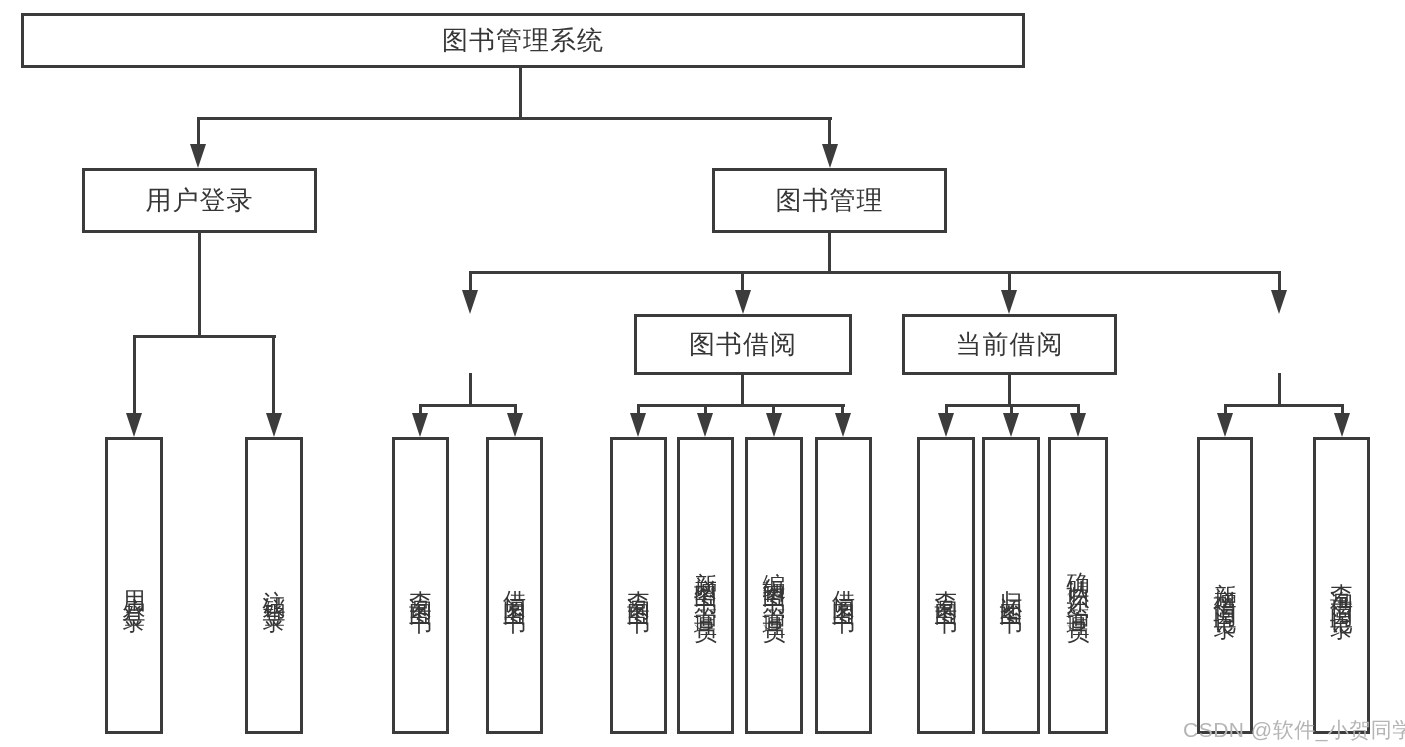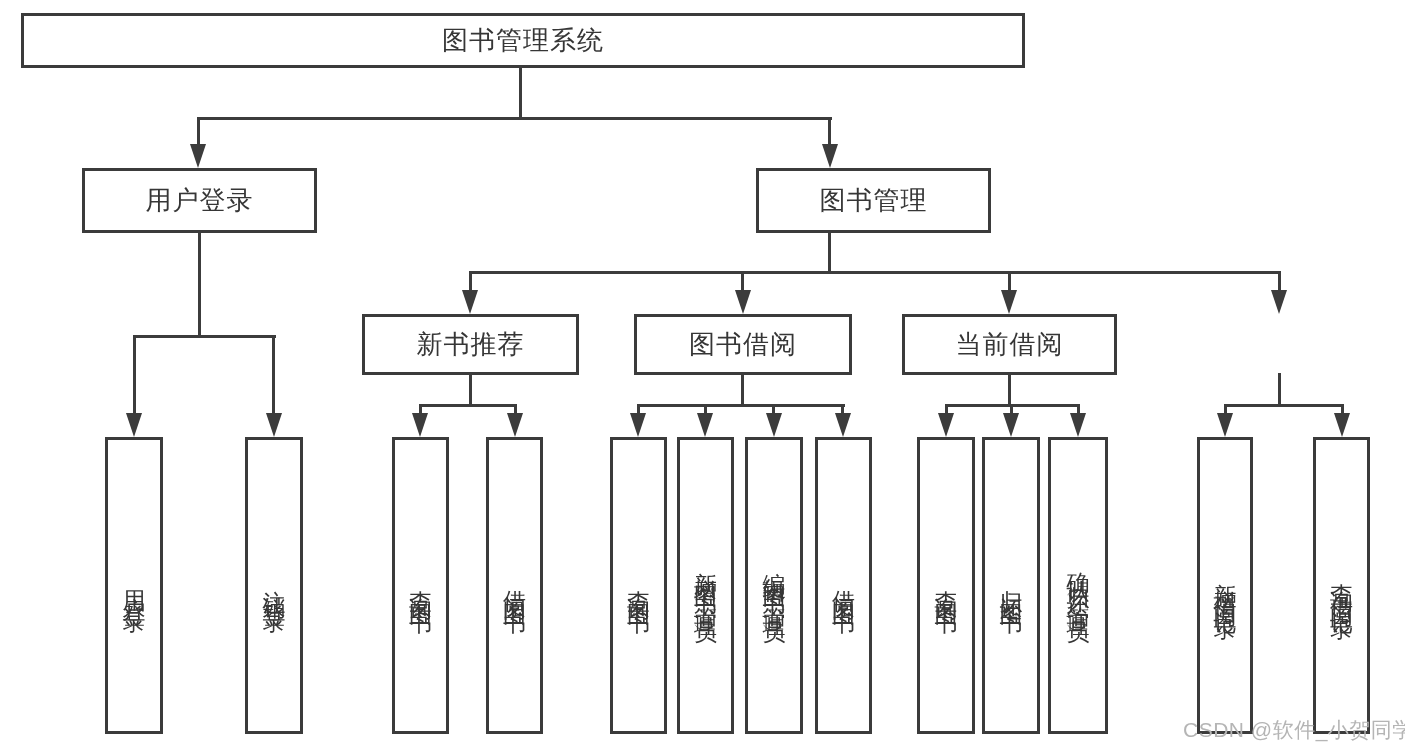--- a/index.html
+++ b/index.html
@@ -42,21 +42,21 @@
   <div class="vline" style="left:519px;top:66px;width:3px;height:53px;"></div>
   <div class="hline" style="left:197px;top:117px;width:635px;height:3px;"></div>
   <div class="vline" style="left:197px;top:117px;width:3px;height:29px;"></div>
   <div class="arrow-head" style="left:190px;top:144px;"></div>
   <div class="vline" style="left:828px;top:117px;width:3px;height:29px;"></div>
   <div class="arrow-head" style="left:822px;top:144px;"></div>
 
   <div class="node" style="left:82px;top:168px;width:235px;height:65px;">
     <span>用户登录</span>
   </div>
-  <div class="node" style="left:712px;top:168px;width:235px;height:65px;margin-left:44px;">
+  <div class="node" style="left:712px;top:168px;width:235px;height:65px;">
     <span>图书管理</span>
   </div>
 
   <div class="vline" style="left:198px;top:231px;width:3px;height:106px;"></div>
   <div class="hline" style="left:133px;top:335px;width:143px;height:3px;"></div>
   <div class="vline" style="left:133px;top:335px;width:3px;height:80px;"></div>
   <div class="arrow-head" style="left:126px;top:413px;"></div>
   <div class="vline" style="left:272px;top:335px;width:3px;height:80px;"></div>
   <div class="arrow-head" style="left:266px;top:413px;"></div>
 
@@ -64,23 +64,20 @@
   <div class="hline" style="left:469px;top:271px;width:812px;height:3px;"></div>
   <div class="vline" style="left:469px;top:271px;width:3px;height:22px;"></div>
   <div class="arrow-head" style="left:462px;top:290px;"></div>
   <div class="vline" style="left:741px;top:271px;width:3px;height:22px;"></div>
   <div class="arrow-head" style="left:735px;top:290px;"></div>
   <div class="vline" style="left:1008px;top:271px;width:3px;height:22px;"></div>
   <div class="arrow-head" style="left:1001px;top:290px;"></div>
   <div class="vline" style="left:1278px;top:271px;width:3px;height:22px;"></div>
   <div class="arrow-head" style="left:1271px;top:290px;"></div>
 
-  <div class="node" style="left:362px;top:314px;width:217px;height:61px;">
-    <span>新书推荐</span>
-  </div>
   <div class="node" style="left:902px;top:314px;width:215px;height:61px;">
     <span>当前借阅</span>
   </div>
   <div class="node" style="left:634px;top:314px;width:218px;height:61px;">
     <span>图书借阅</span>
   </div>
 
   <div class="vline" style="left:469px;top:373px;width:3px;height:33px;"></div>
   <div class="hline" style="left:419px;top:404px;width:98px;height:3px;"></div>
   <div class="vline" style="left:419px;top:404px;width:3px;height:12px;"></div>

